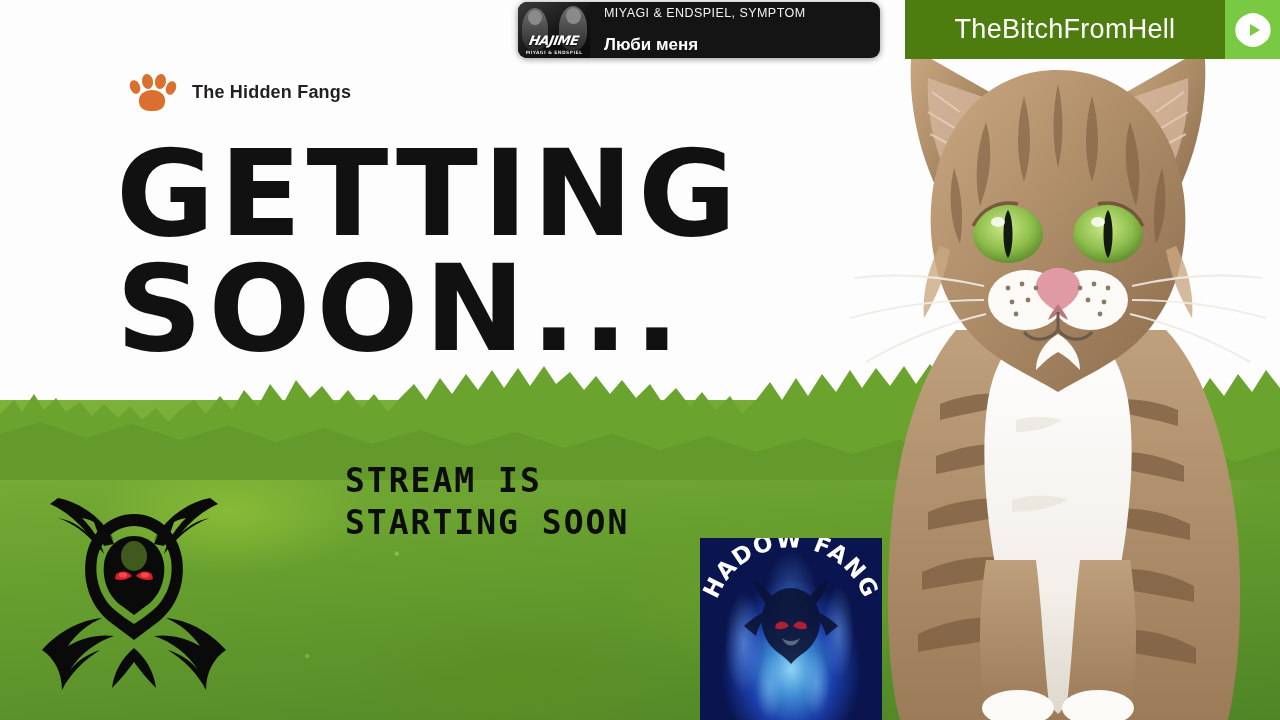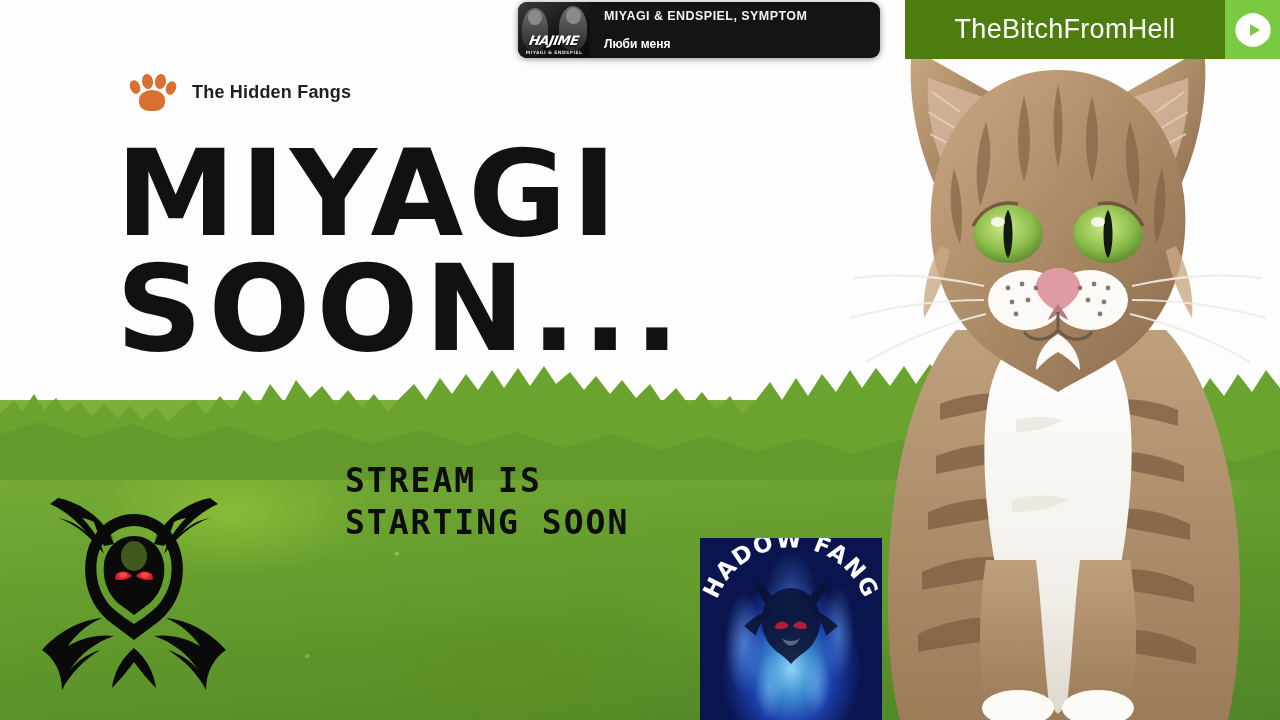--- a/index.html
+++ b/index.html
@@ -135,25 +135,25 @@
     font-weight:700; font-style:italic; font-size:13px; letter-spacing:-.5px;
     text-shadow:0 1px 2px #000; transform:skewX(-10deg);
   }
   .np-art .art-sub {
     position:absolute; left:0; right:0; bottom:3px; text-align:center;
     color:#d8d8d8; font-size:4.5px; letter-spacing:.4px;
     font-family:"DejaVu Sans", sans-serif; font-weight:700;
   }
   .np-info { padding:0 22px 0 14px; min-width:290px; }
   .np-artist {
-    color:#f2f2f2; font-size:12.5px; font-weight:700;
+    color:#f2f2f2; font-size:12.5px; font-weight:400;
     letter-spacing:.45px; line-height:1.2; margin-bottom:14px;
   }
   .np-track {
-    color:#ffffff; font-size:12px; font-weight:700; line-height:1.15;
+    color:#ffffff; font-size:17px; font-weight:700; line-height:1.15;
   }
 
   
   .streamer-bar {
     position:absolute; left:905px; top:0; width:320px; height:59px;
     background:#4d7c0f; display:flex; align-items:center; justify-content:center;
   }
   .streamer-name {
     color:#ffffff; font-size:27px; font-weight:400; letter-spacing:.3px;
   }
@@ -197,21 +197,21 @@
       <i class="t1"></i>
         <i class="t2"></i>
         <i class="t3"></i>
         <i class="t4"></i>
         <i class="pad"></i>
     </span>
     <span class="watermark-text">The Hidden Fangs</span>
   </div>
 
   <div class="headline">
-    <span>MIYAGI</span>
+    <span>GETTING</span>
     <span class="l2">SOON...</span>
   </div>
 
   <div class="subtitle">
     <div>STREAM IS</div>
     <div>STARTING SOON</div>
   </div>
 
   <div class="emblem">
     <svg viewBox="0 0 232 238">

